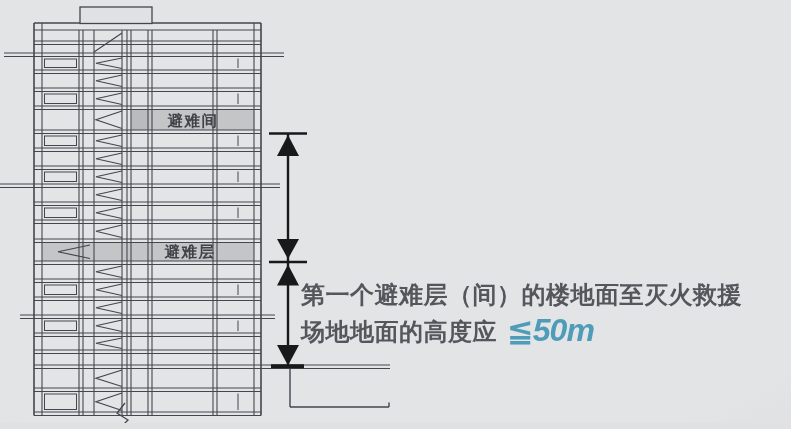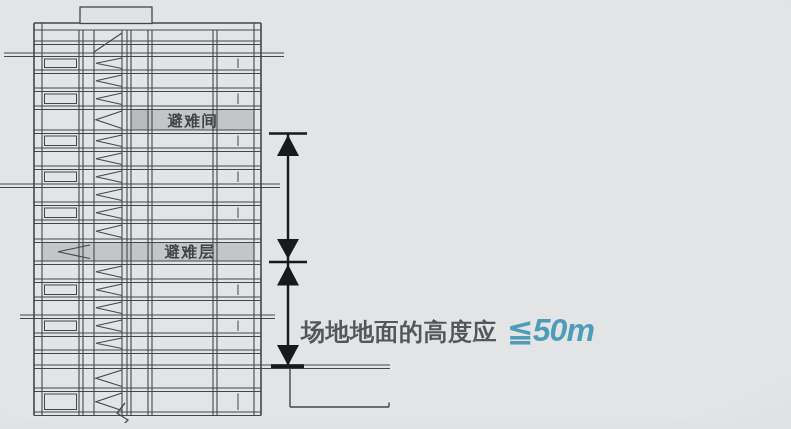--- a/index.html
+++ b/index.html
@@ -137,16 +137,16 @@
         <polygon points="277,239 299,239 288,259" fill="#17191b"></polygon>
         <polygon points="288,264.5 277,285.5 299,285.5" fill="#17191b"></polygon>
         <polygon points="277,345 299,345 288,365.5" fill="#17191b"></polygon>
       </g>
     <text x="193" y="125.5" text-anchor="middle" class="band-label">避难间</text>
     <text x="190" y="256.5" text-anchor="middle" class="band-label">避难层</text>
   </svg>
 
 
   <div class="ann ann2">
-    <br>
+    <span class="t">第一个避难层（间）的楼地面至灭火救援</span><br>
     <span class="t">场地地面的高度应</span><span class="v">≦50m</span>
   </div>
 </div>
 
 </body></html>

